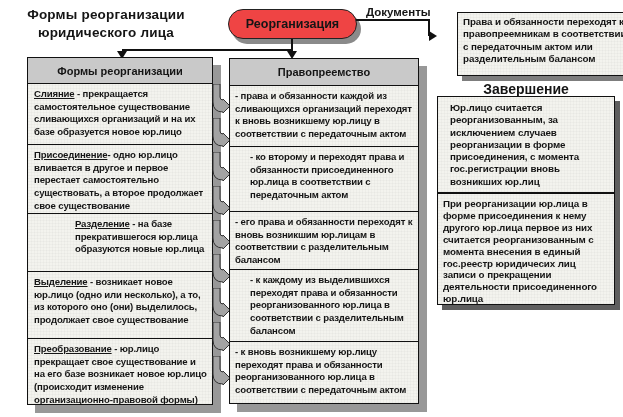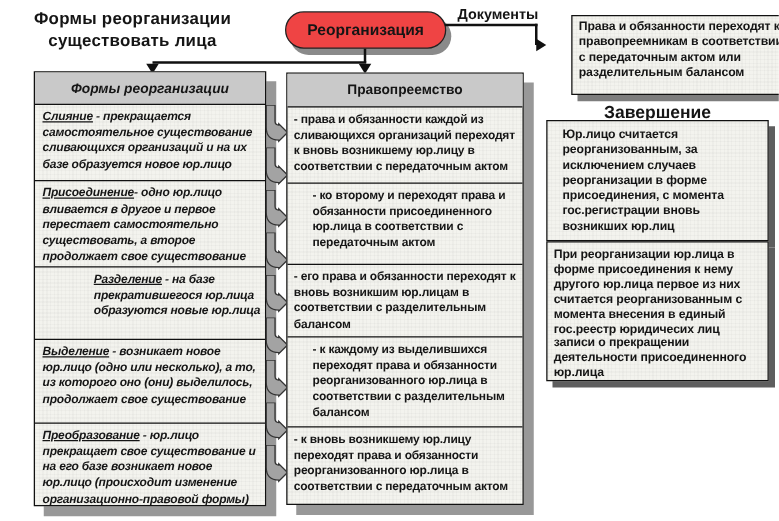--- a/index.html
+++ b/index.html
@@ -36,21 +36,21 @@
   }
   
   .paneltex {
     background-color:#f3f3ee;
     background-image:
       repeating-linear-gradient(0deg, rgba(0,0,0,0.025) 0 1px, transparent 1px 3px),
       repeating-linear-gradient(90deg, rgba(0,0,0,0.025) 0 1px, transparent 1px 3px);
   }
   
   .col { border:1.6px solid #111; }
-  .col-forms  { left:27px;  top:57px; width:186px; box-shadow:8px 8px 0 #989898;font-style:italic; }
+  .col-forms  { left:27px;  top:57px; width:186px; box-shadow:8px 8px 0 #989898; }
   .col-succ   { left:229px; top:58px; width:190px; box-shadow:8px 8px 0 #989898; }
   .col-header {
     background:#c9c9c9; border-bottom:1.6px solid #111;
     display:flex; align-items:center; justify-content:center;
     font-size:11px; text-align:center;
   }
   .col-forms .col-header { height:26px; }
   .col-succ  .col-header { height:27px; }
   .cell {
     font-size:9.6px; line-height:12.7px; letter-spacing:-0.15px;
@@ -85,21 +85,21 @@
 <div id="canvas">
 
   <svg width="0" height="0" style="position:absolute">
     <defs>
       <g id="bent-arrow">
         <path d="M3,0 L10,0 L10,13 Q10,16 13,16 L13,15 L20,22 L13,29 L13,28 Q3,28 3,18 Z" fill="#a3a3a3" stroke="#333" stroke-width="1"></path>
       </g>
     </defs>
   </svg>
 
-  <div class="abs page-title">Формы реорганизации существовать лица</div>
+  <div class="abs page-title">Формы реорганизации юридического лица</div>
 
   <div class="abs bubble">
     <span>Реорганизация</span>
   </div>
 
   <div class="abs doc-label">Документы</div>
   <div class="abs hline" style="left:356px;top:19px;width:74px"></div>
   <div class="abs vline" style="left:428px;top:19px;height:17px"></div>
   <div class="abs tri-right" style="left:429px;top:31px"></div>
 

